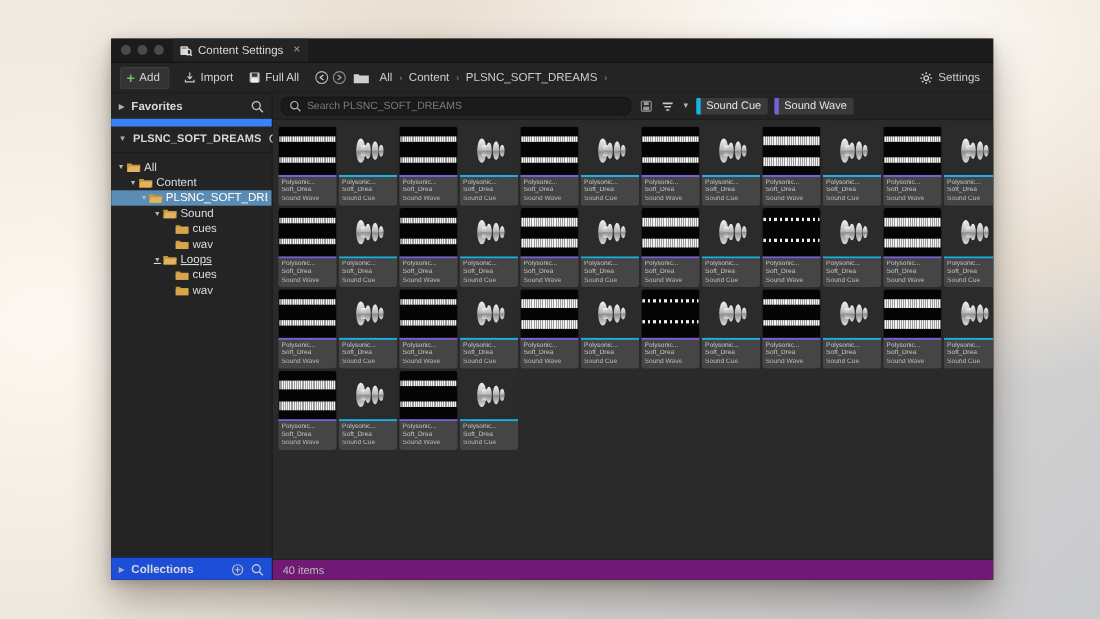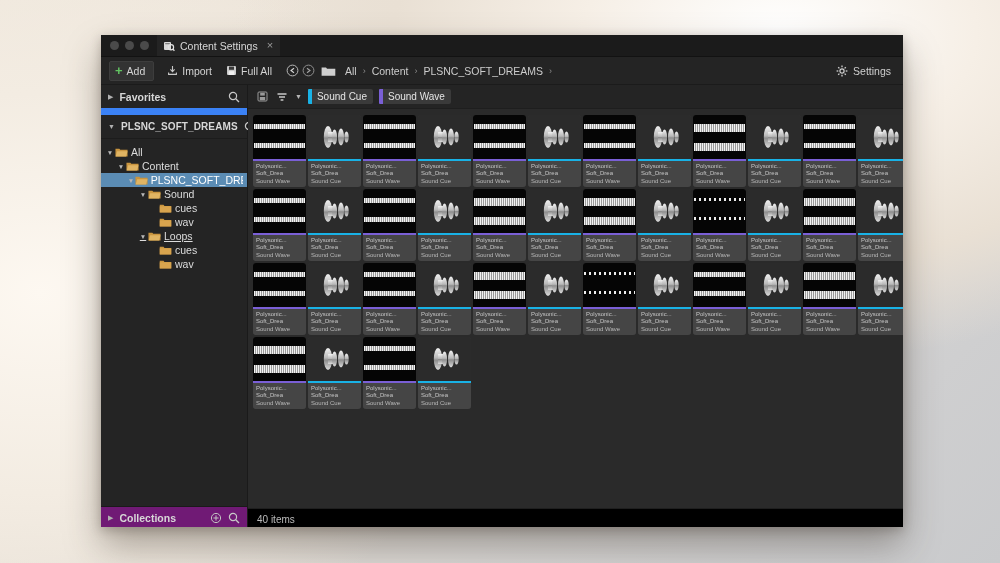--- a/index.html
+++ b/index.html
@@ -77,21 +77,21 @@
     padding-right:4px;
   }
   .tnode.sel{background:#5b8cb4;color:#ffffff;}
   .tw{width:10px;display:flex;align-items:center;justify-content:center;}
   .tw i{font-style:normal;font-size:6.5px;color:#b8b8b8;}
   .fold{width:13px;height:11px;margin-right:3px;display:block;}
   .tlabel{white-space:nowrap;overflow:hidden;}
 
   .sb-foot{
     height:22px;display:flex;align-items:center;gap:6px;padding:0 7px;
-    border-top:1px solid #1a1a1a;background:#701a75;
+    border-top:1px solid #1a1a1a;background:#1d4ed8;
   }
   .sb-foot .label{flex:1;font-size:10.5px;color:#d8d8d8;font-weight:bold;}
 
   
   .main{flex:1;display:flex;flex-direction:column;background:#2a2a2a;min-width:0;}
   .searchrow{
     height:23px;display:flex;align-items:center;gap:6px;padding:0 7px;
     background:#242424;border-bottom:1px solid #1e1e1e;
   }
   .searchbox{
@@ -125,21 +125,21 @@
   .wf.tall{height:8px;}
   .wf.dots{background:repeating-linear-gradient(90deg,#ededed 0 2px, transparent 2px 5px);height:3px;}
   .typebar{height:2px;width:100%;}
   .meta{flex:1;padding:2px 3px 0 3px;background:#454545;}
   .meta div{
     font-size:6px;line-height:7.3px;color:#c6c6c6;white-space:nowrap;overflow:hidden;
   }
   .meta div.l3{color:#b9b9b9;}
 
   .statusbar{
-    height:20px;background:#000000;border-top:1px solid #1f1f1f;
+    height:20px;background:#701a75;border-top:1px solid #1f1f1f;
     display:flex;align-items:center;padding:0 9px;
   }
   .statusbar span{font-size:10px;color:#bcbcbc;}
   svg{display:block;}
 </style>
 </head>
 <body>
 
 <div class="desktop">
 
@@ -383,20 +383,29 @@
               <circle cx="5" cy="5" r="3.6" fill="none" stroke="#c8c8c8" stroke-width="1.2"></circle>
               <line x1="7.7" y1="7.7" x2="11" y2="11" stroke="#c8c8c8" stroke-width="1.3"></line>
             </svg>
           </span>
         </div>
       </div>
 
       <div class="main">
 
         <div class="searchrow">
+          <div class="searchbox">
+            <span>
+              <svg width="11" height="11" viewBox="0 0 12 12">
+                <circle cx="5" cy="5" r="3.6" fill="none" stroke="#b5b5b5" stroke-width="1.2"></circle>
+                <line x1="7.7" y1="7.7" x2="11" y2="11" stroke="#b5b5b5" stroke-width="1.3"></line>
+              </svg>
+            </span>
+            <span class="ph">Search PLSNC_SOFT_DREAMS</span>
+          </div>
           <div class="icobtn">
             <svg width="11" height="11" viewBox="0 0 11 11">
               <rect x="1" y="1" width="9" height="9" rx="1" fill="none" stroke="#9a9a9a" stroke-width="1"></rect>
               <rect x="3.2" y="1.8" width="4.6" height="2.8" fill="#9a9a9a"></rect>
               <rect x="2.8" y="6" width="5.4" height="3.2" fill="#9a9a9a"></rect>
             </svg>
           </div>
           <div class="icobtn">
             <svg width="12" height="12" viewBox="0 0 12 12">
               <line x1="1.5" y1="3" x2="10.5" y2="3" stroke="#c9c9c9" stroke-width="1.5"></line>

